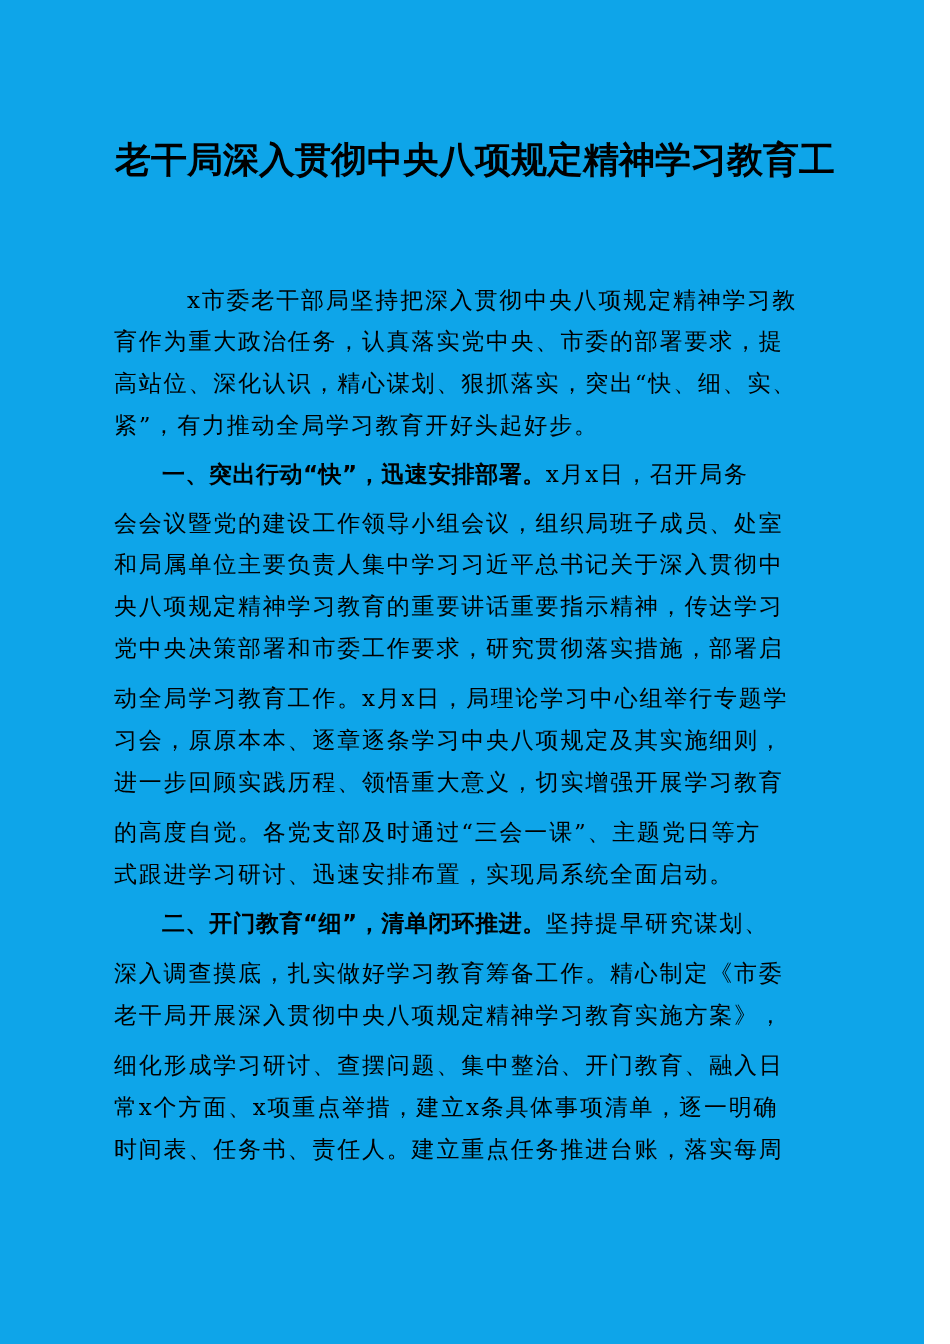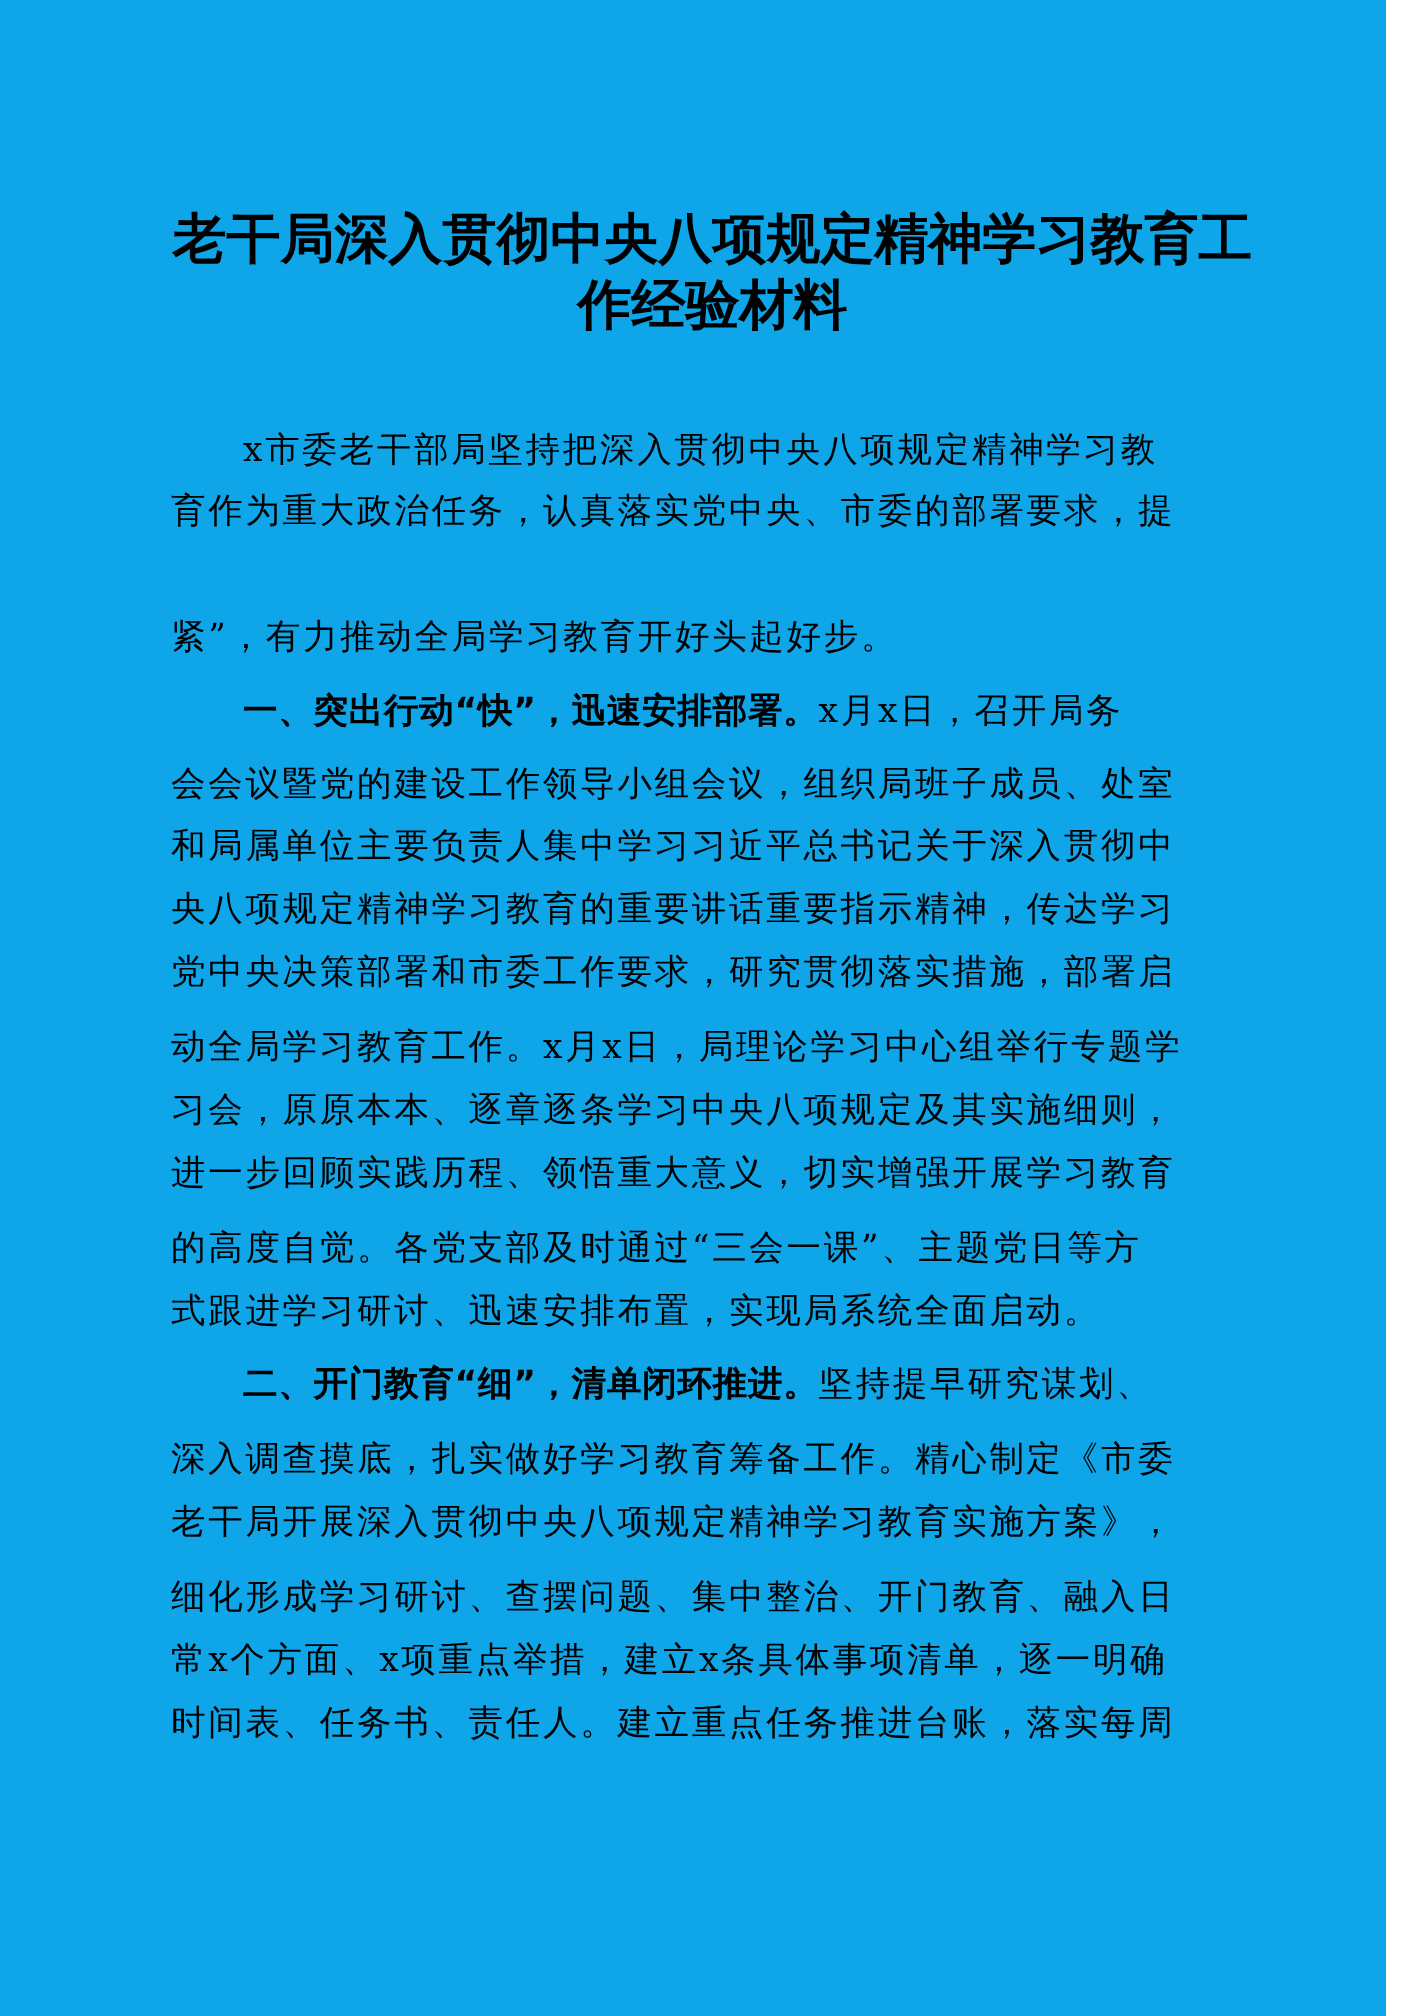--- a/index.html
+++ b/index.html
@@ -53,24 +53,24 @@
       letter-spacing: 0.5px;
       margin-top: 32px;
     }
   </style>
 </head>
 <body>
 
 <div class="page">
 
   <div class="title title-line-1">老干局深入贯彻中央八项规定精神学习教育工</div>
-  <div class="title title-line-2">作经验材料</div>
 
-  <div class="line indent" style="top:285px;">x市委老干部局坚持把深入贯彻中央八项规定精神学习教</div>
+  <div class="line indent" style="top:285px;margin-left:25px;">x市委老干部局坚持把深入贯彻中央八项规定精神学习教</div>
   <div class="line" style="top:326px;">育作为重大政治任务，认真落实党中央、市委的部署要求，提</div>
+  <div class="line" style="top:368px;">高站位、深化认识，精心谋划、狠抓落实，突出“快、细、实、</div>
   <div class="line" style="top:410px;">紧”，有力推动全局学习教育开好头起好步。</div>
 
   <div class="line indent" style="top:459px;">
     <span class="heading-bold">一、突出行动“快”，迅速安排部署。</span><span>x月x日，召开局务</span>
   </div>
   <div class="line" style="top:508px;">会会议暨党的建设工作领导小组会议，组织局班子成员、处室</div>
   <div class="line" style="top:549px;">和局属单位主要负责人集中学习习近平总书记关于深入贯彻中</div>
   <div class="line" style="top:591px;">央八项规定精神学习教育的重要讲话重要指示精神，传达学习</div>
   <div class="line" style="top:633px;">党中央决策部署和市委工作要求，研究贯彻落实措施，部署启</div>
   <div class="line" style="top:683px;">动全局学习教育工作。x月x日，局理论学习中心组举行专题学</div>

